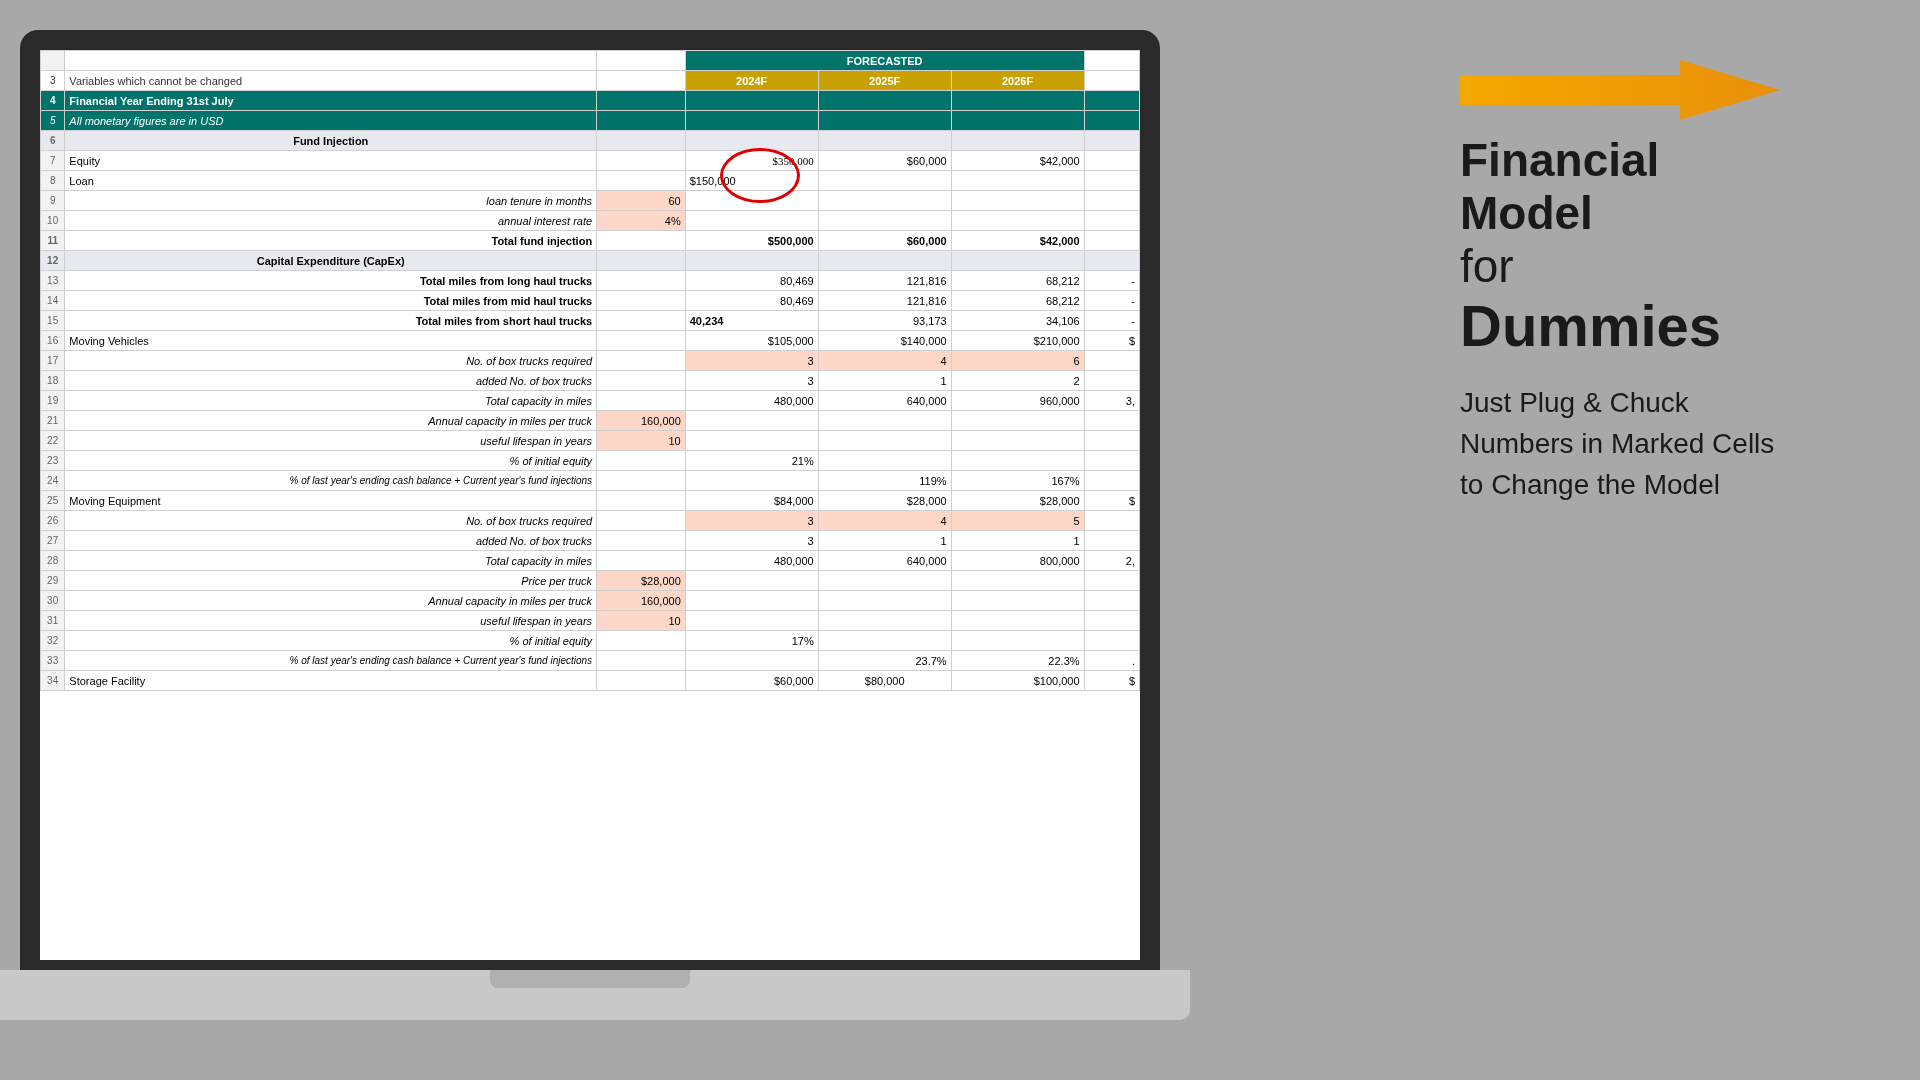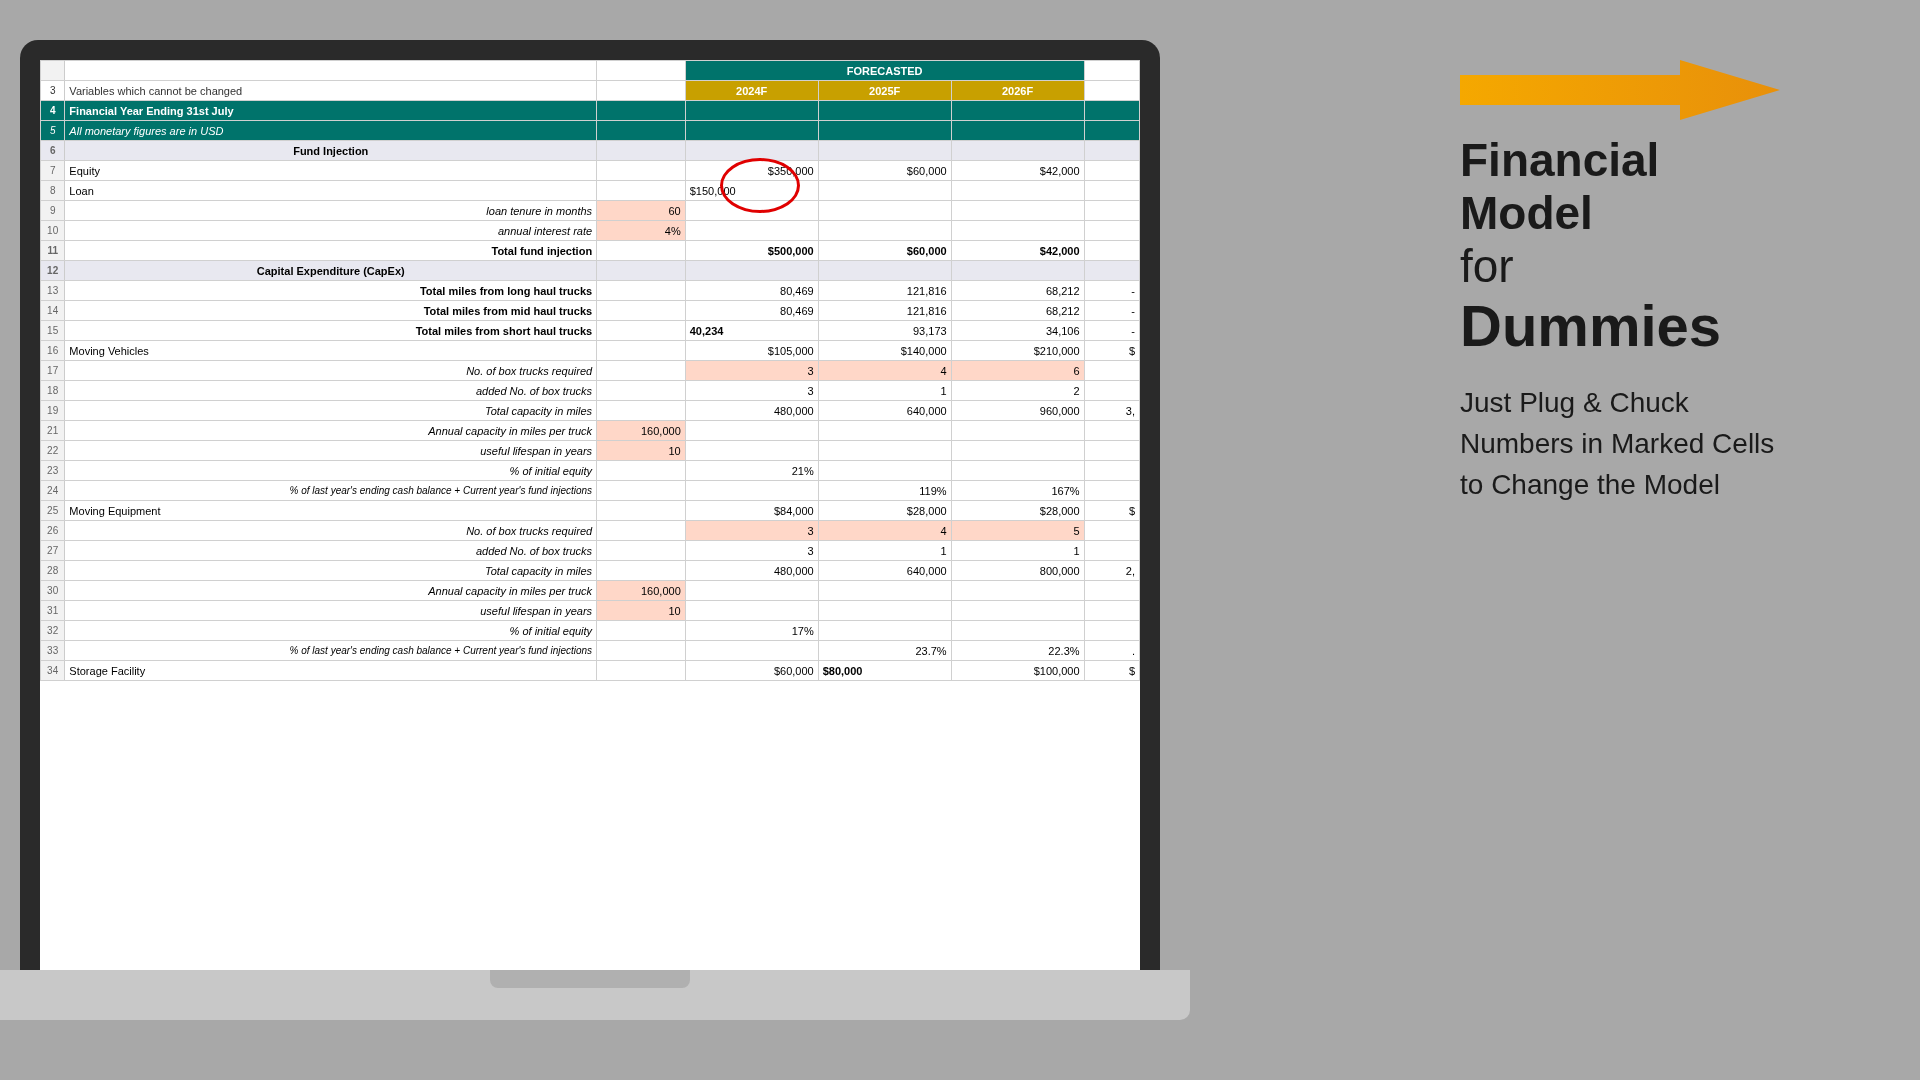--- a/index.html
+++ b/index.html
@@ -28,21 +28,21 @@
     .laptop-container {
       position: absolute;
       left: 20px;
       top: 30px;
       width: 1160px;
       height: 1020px;
     }
 
     .laptop-screen-bezel {
       position: absolute;
-      top: 10px;
+      top: 0;
       left: 0;
       width: 1140px;
       height: 950px;
       background: #2a2a2a;
       border-radius: 18px 18px 0 0;
       padding: 20px;
     }
 
     .laptop-screen {
       width: 100%;
@@ -251,21 +251,21 @@
               <td class="col-c"></td>
               <td class="col-d"></td>
               <td class="col-e"></td>
               <td class="col-f"></td>
             </tr>
 
             <tr>
               <td class="row-num">7</td>
               <td class="col-a">Equity</td>
               <td class="col-b"></td>
-              <td class="col-c" style="">$350,000</td>
+              <td class="col-c" style="font-family:Liberation Serif, serif;">$350,000</td>
               <td class="col-d" style="text-align:right;">$60,000</td>
               <td class="col-e" style="text-align:right;">$42,000</td>
               <td class="col-f"></td>
             </tr>
 
             <tr>
               <td class="row-num">8</td>
               <td class="col-a">Loan</td>
               <td class="col-b"></td>
               <td class="col-c" style="text-align:left;">$150,000</td>
@@ -458,20 +458,29 @@
             <tr>
               <td class="row-num">28</td>
               <td class="col-a italic-label">Total capacity in miles</td>
               <td class="col-b"></td>
               <td class="col-c" style="text-align:right;">480,000</td>
               <td class="col-d" style="text-align:right;">640,000</td>
               <td class="col-e" style="text-align:right;">800,000</td>
               <td class="col-f" style="text-align:right;">2,</td>
             </tr>
 
+            <tr>
+              <td class="row-num">29</td>
+              <td class="col-a italic-label">Price per truck</td>
+              <td class="col-b input-salmon" style="text-align:right;">$28,000</td>
+              <td class="col-c"></td>
+              <td class="col-d"></td>
+              <td class="col-e"></td>
+              <td class="col-f"></td>
+            </tr>
 
             <tr>
               <td class="row-num">30</td>
               <td class="col-a italic-label">Annual capacity in miles per truck</td>
               <td class="col-b input-salmon" style="text-align:right;">160,000</td>
               <td class="col-c"></td>
               <td class="col-d"></td>
               <td class="col-e"></td>
               <td class="col-f"></td>
             </tr>
@@ -504,21 +513,21 @@
               <td class="col-d" style="text-align:right;">23.7%</td>
               <td class="col-e" style="text-align:right;">22.3%</td>
               <td class="col-f" style="text-align:right;">.</td>
             </tr>
 
             <tr>
               <td class="row-num">34</td>
               <td class="col-a">Storage Facility</td>
               <td class="col-b"></td>
               <td class="col-c" style="text-align:right;">$60,000</td>
-              <td class="col-d" style="text-align:left;font-weight:bold;">$80,000</td>
+              <td class="col-d" style="text-align:center;">$80,000</td>
               <td class="col-e" style="text-align:right;">$100,000</td>
               <td class="col-f" style="text-align:right;">$</td>
             </tr>
 
           </tbody>
             </table>
         </div>
 
         <div class="circle-annotation"></div>
 

